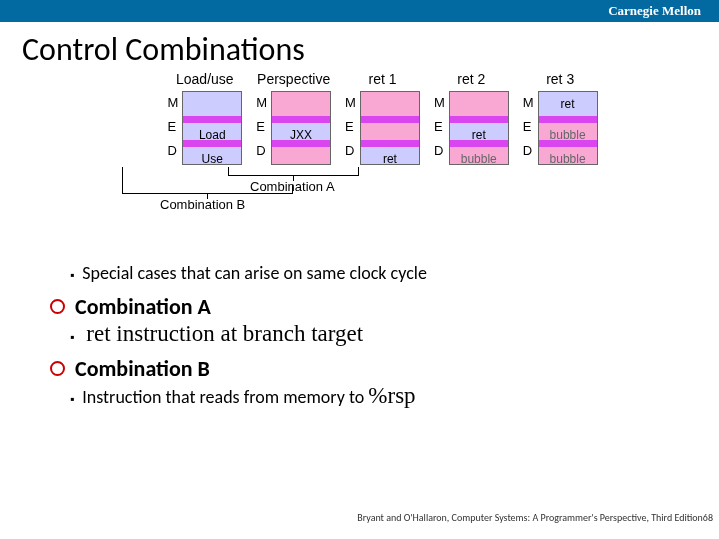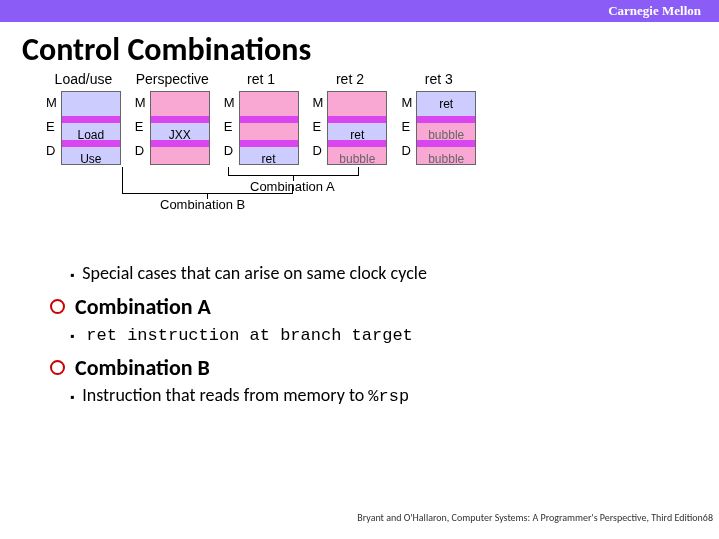--- a/index.html
+++ b/index.html
@@ -1,20 +1,20 @@
 <!DOCTYPE html>
 <html><head>
 <meta charset="utf-8">
 <style>
   * { box-sizing: border-box; margin: 0; padding: 0; }
   body { width: 719px; height: 539px; background: #fff; font-family: Calibri, Arial, sans-serif; position: relative; color: #000; overflow: hidden; }
-  .topbar { background: #8b5cf6; height: 22px; width: 100%; display: flex; justify-content: flex-end; align-items: center; padding-right: 18px; }
+  .topbar { background: #0369a1; height: 22px; width: 100%; display: flex; justify-content: flex-end; align-items: center; padding-right: 18px; }
   .topbar span { color: #fff; font-weight: bold; font-size: 13px; font-family: "Times New Roman", serif; }
-  h1.title { font-size: 32px; font-weight: bold; margin: 8px 0 2px 22px; }
-  .diagram { display: flex; align-items: flex-start; margin-left: 46px; margin-top: 0; gap: 14px; }
+  h1.title { font-size: 32px; font-weight: normal; margin: 8px 0 2px 22px; }
+  .diagram { display: flex; align-items: flex-start; margin-left: 46px; margin-top: 0; gap: 14px; justify-content: center; }
   .col { display: flex; flex-direction: column; align-items: center; }
   .col-head { font-family: Arial, sans-serif; font-size: 14px; margin-bottom: 4px; }
   .rows { display: flex; }
   .labels { display: flex; flex-direction: column; margin-right: 4px; }
   .labels div { height: 24px; line-height: 24px; font-family: Arial, sans-serif; font-size: 13px; }
   .boxes { display: flex; flex-direction: column; border: 1px solid #666; }
   .boxes div { width: 58px; height: 24px; line-height: 24px; text-align: center; font-family: Arial, sans-serif; font-size: 12px; border: 0; }
   .boxes div + div { border-top: 7px solid #d946ef; }
   .bx-blue { background: #ccccff; }
   .bx-white { background: #f9a8d4; color: #666; }
@@ -30,21 +30,21 @@
   .line-b2 { position: absolute; left: 246px; top: 18px; width: 1px; height: 8px; border-left: 1px solid #000; }
   .line-bh { position: absolute; left: 76px; top: 26px; width: 171px; height: 1px; border-top: 1px solid #000; }
   .line-bv { position: absolute; left: 161px; top: 26px; width: 1px; height: 6px; border-left: 1px solid #000; }
   .content { margin: 54px 0 0 50px; }
   ul.sq { list-style: none; margin: 0 0 6px 20px; }
   ul.sq li::before { content: "▪"; margin-right: 8px; font-size: 12px; }
   ul.sq li { font-size: 18px; line-height: 24px; }
   .circ { list-style: none; margin: 4px 0 2px 0; }
   .circ > li::before { content: ""; display: inline-block; width: 11px; height: 11px; border: 2px solid #c00; border-radius: 50%; margin-right: 10px; vertical-align: 0; }
   .circ > li { font-size: 22px; font-weight: bold; margin-bottom: 2px; }
-  code { font-family: Liberation Mono, monospace; font-size: 17px; margin-top: 40px; }
+  code { font-family: Liberation Serif, serif; font-size: 23px; margin-top: 40px; }
   .footer { position: absolute; bottom: 15px; left: 6px; right: 6px; display: flex; justify-content: flex-end; font-size: 10px; color: #333; }
 </style>
 </head>
 <body>
 
 <div class="topbar">
   <span>Carnegie Mellon</span>
 </div>
 
 <h1 class="title">Control Combinations</h1>

